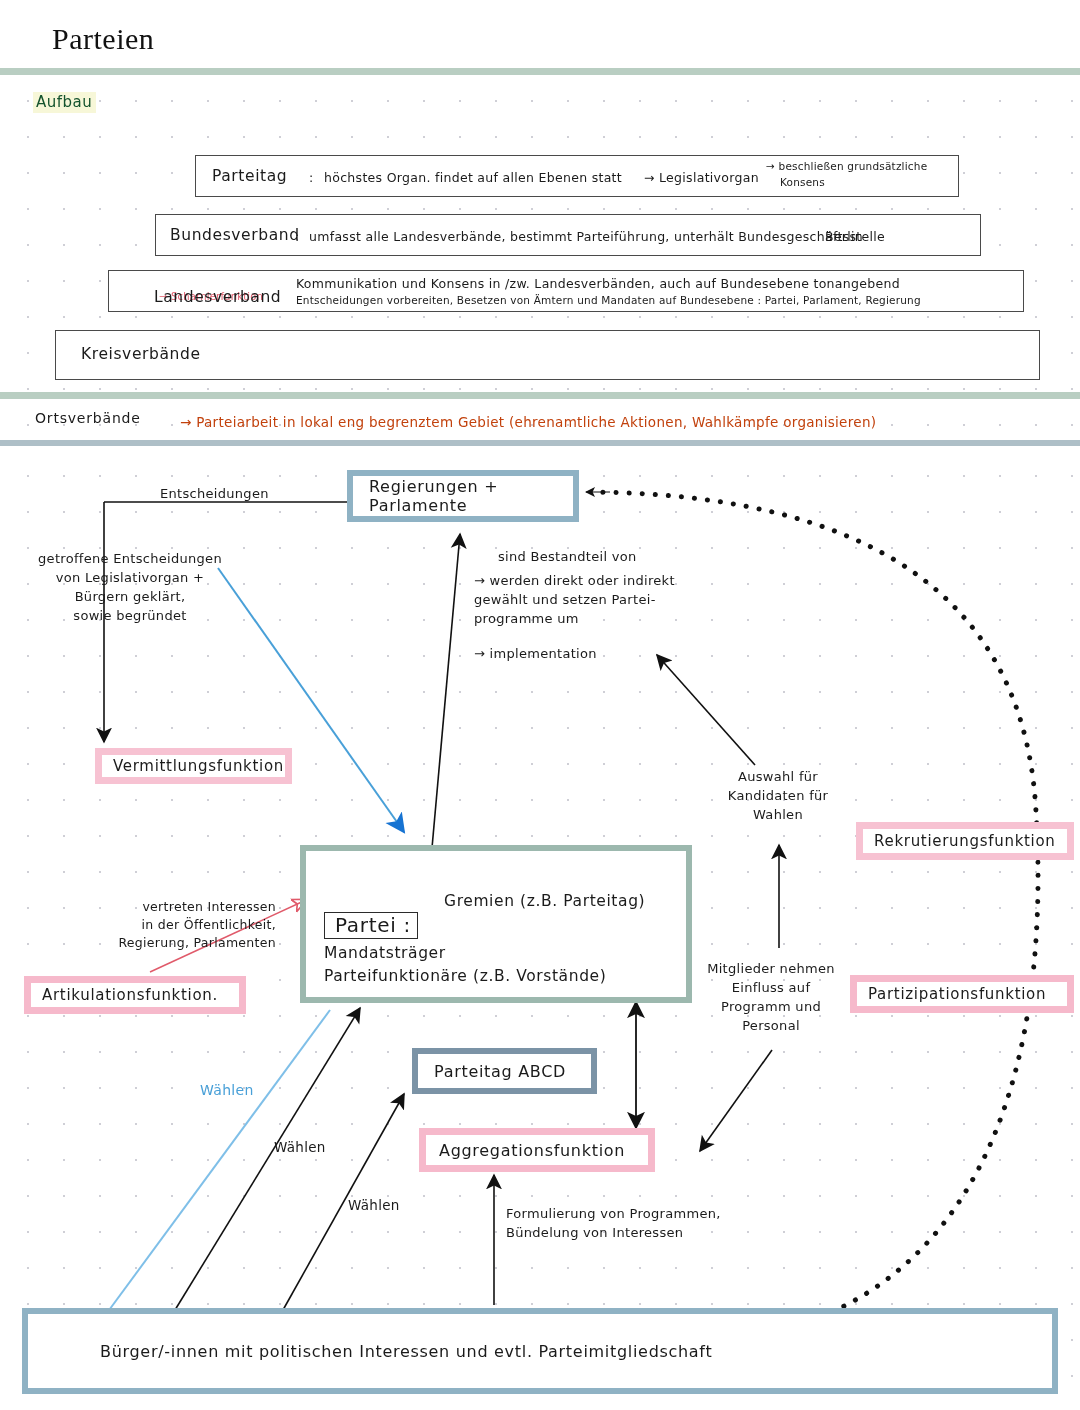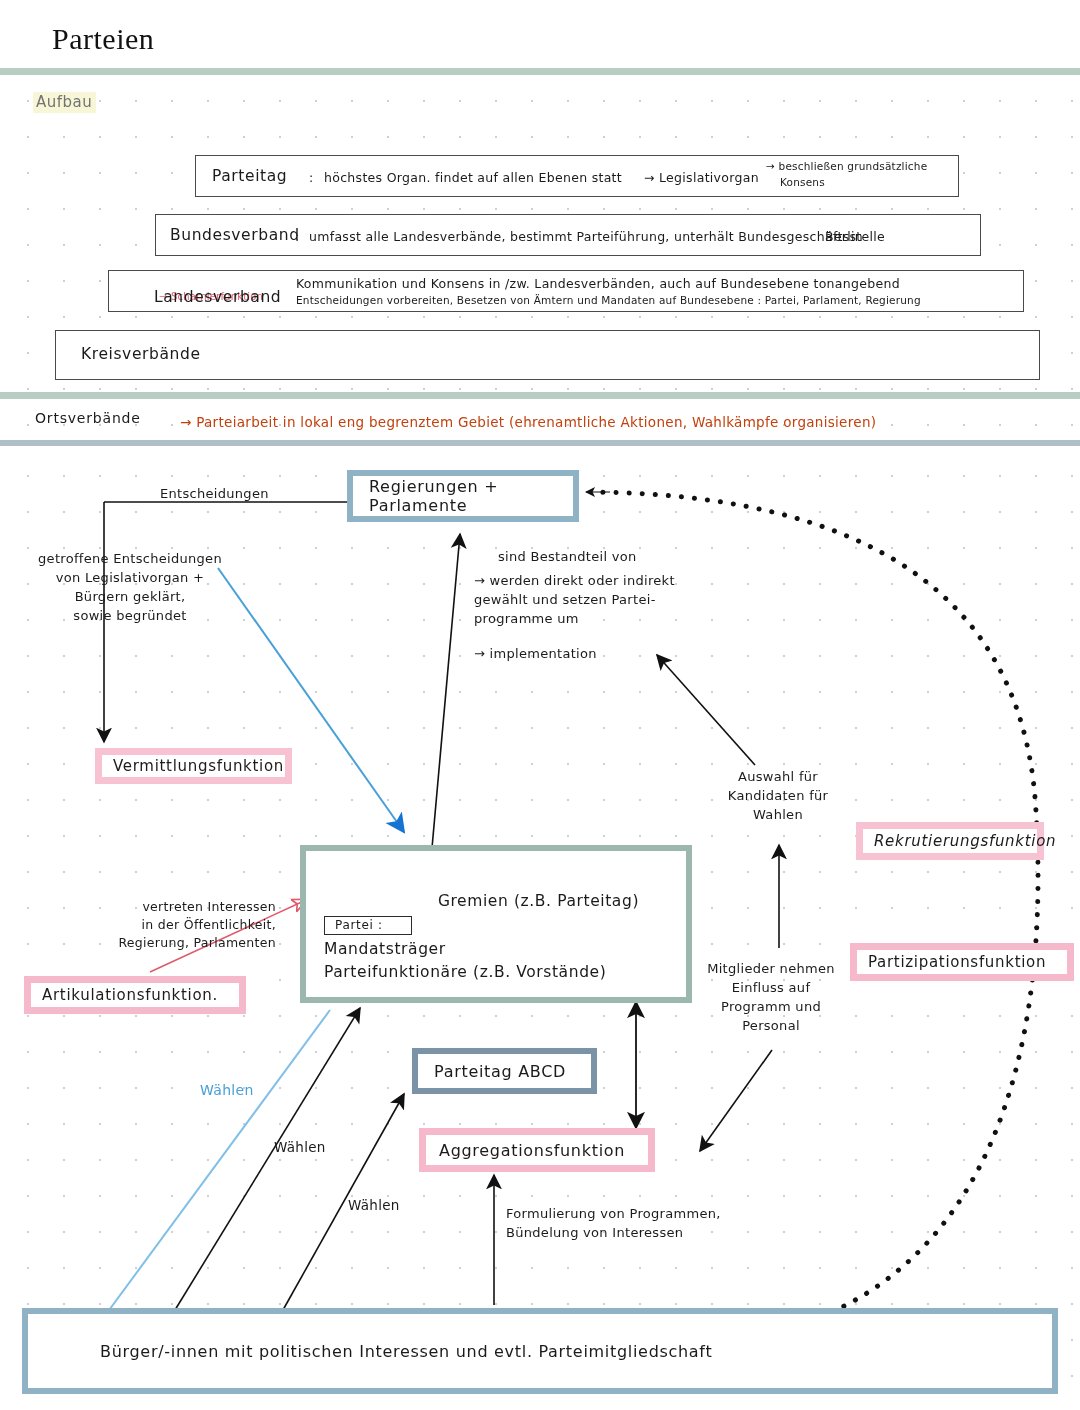--- a/index.html
+++ b/index.html
@@ -30,21 +30,21 @@
     font-size:30px;color:#111;letter-spacing:.5px;
   }
   .hrule{
     position:absolute;left:0;width:1080px;height:7px;
     background:#b9cec2;
   }
   .hrule.thin{height:6px;background:#aebfc7;}
   #aufbau{
     position:absolute;left:33px;top:92px;
     font-family:"DejaVu Sans", sans-serif;
-    font-size:15px;color:#737373;
+    font-size:15px;color:#14532d;
     background:#f7f7d8;
     padding:1px 4px 2px 3px;
     letter-spacing:.5px;
   }
   
   .sbox{
     position:absolute;
     border:1.4px solid #4a4a4a;
     background:#ffffff;
     box-sizing:border-box;
@@ -76,23 +76,23 @@
   .nd-text.small{font-size:15px;}
   .note{
     position:absolute;
     font-size:13px;color:#1b1b1b;line-height:1.45;letter-spacing:.3px;
   }
   .note.c{text-align:center;}
   .note.r{text-align:right;}
   .note.blue{color:#49a0d8;}
   .inner-box{
     border:1.3px solid #2b2b2b;
-    padding:2px 28px 3px 10px;
+    padding:2px 6px 3px 10px;
     display:inline-block;
-    font-size:12px;letter-spacing:.7px;margin-top:48px;
+    font-size:20px;letter-spacing:.7px;margin-top:48px;
   }
   .partei-lines{
     font-size:15.5px;color:#1b1b1b;letter-spacing:.6px;line-height:1.0;
     padding-left:18px;width:100%;
   }
   .partei-lines .row{display:flex;align-items:center;margin:7px 0;}
   .partei-lines .row .txt{margin-left:26px;}
 </style>
 </head>
 <body>
@@ -212,25 +212,25 @@
   </div>
 
   <div class="node pink-node" style="left:95px;top:748px;width:197px;height:36px;">
     <span class="nd-text small" style="padding-left:11px;">Vermittlungsfunktion</span>
   </div>
 
   <div class="node pink-node-strong" style="left:24px;top:976px;width:222px;height:38px;">
     <span class="nd-text small" style="padding-left:11px;">Artikulationsfunktion.</span>
   </div>
 
-  <div class="node pink-node" style="left:856px;top:822px;width:188px;height:38px;font-style:italic;">
+  <div class="node pink-node" style="left:856px;top:822px;width:218px;height:38px;">
     <span class="nd-text small" style="padding-left:11px;">Rekrutierungsfunktion</span>
   </div>
 
-  <div class="node pink-node-strong" style="left:850px;top:943px;width:224px;height:38px;">
+  <div class="node pink-node-strong" style="left:850px;top:975px;width:224px;height:38px;">
     <span class="nd-text small" style="padding-left:11px;">Partizipationsfunktion</span>
   </div>
 
   <div class="node pink-node-strong" style="left:419px;top:1128px;width:236px;height:44px;">
     <span class="nd-text" style="padding-left:13px;">Aggregationsfunktion</span>
   </div>
 
   <div class="note" style="left:160px;top:485px;">Entscheidungen</div>
 
   <div class="note c" style="left:32px;top:550px;width:196px;white-space:pre-line;">getroffene Entscheidungen

